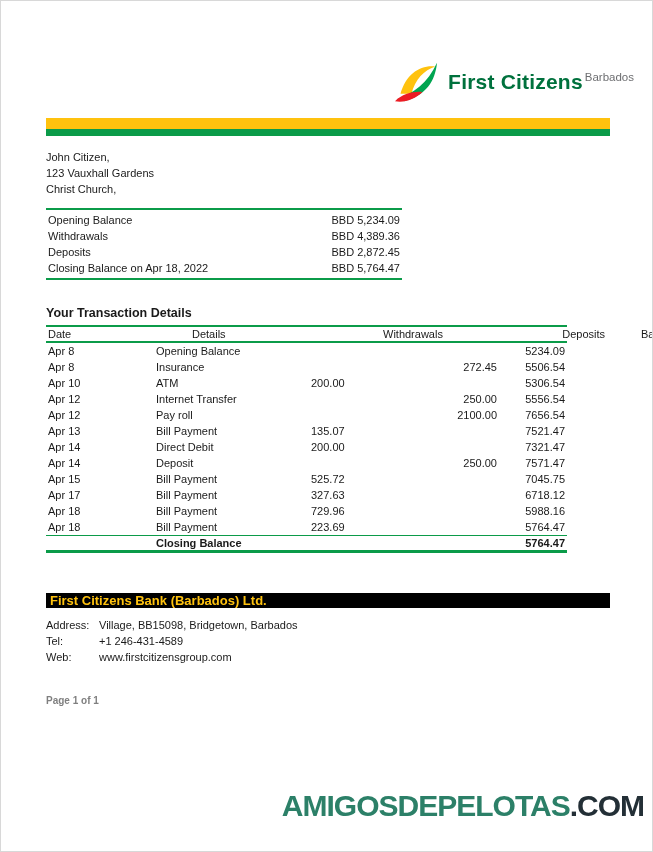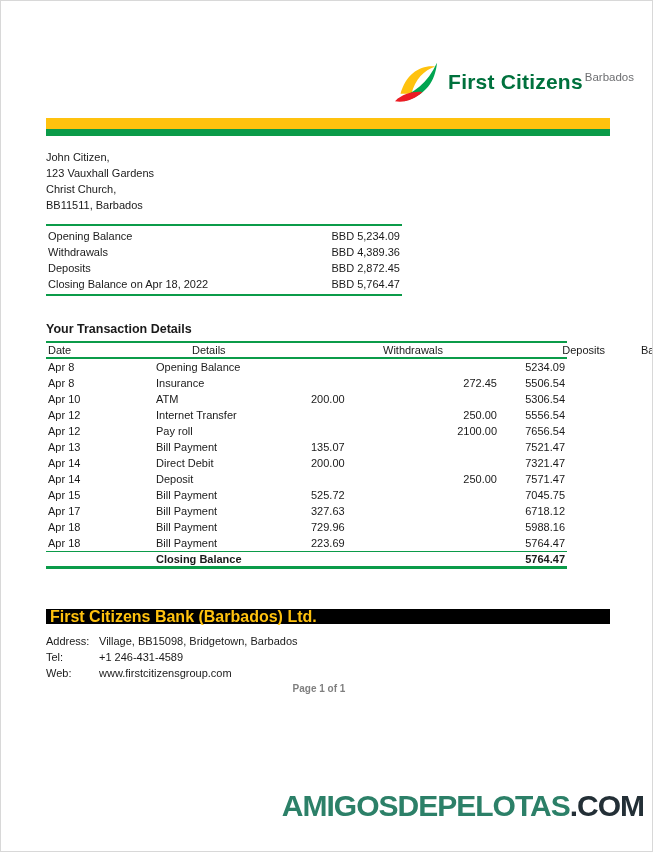--- a/index.html
+++ b/index.html
@@ -38,26 +38,26 @@
   .txn-title { margin-top:26px; font-size:12.5px; font-weight:bold; }
   .txn-table { width:521px; margin-top:5px; font-size:11px; }
   .txn-grid { display:grid; grid-template-columns:108px 155px 96px 90px 1fr; padding:0 2px; align-items:center; }
   .txn-header { border-top:2px solid #0B9B49; border-bottom:2px solid #0B9B49; height:18px;gap:36px; }
   .txn-row { height:16px; }
   .txn-closing { font-weight:bold; height:18px; border-top:1px solid #0B9B49; border-bottom:3px solid #0B9B49; }
   .col-deposits, .col-balance { text-align:right; }
 
   
   .bank-bar { margin-top:40px; height:15px; background:#000000; display:flex; align-items:center; padding-left:4px; }
-  .bank-bar span { color:#FFC20E; font-size:16px; font-weight:bold; }
+  .bank-bar span { color:#FFC20E; font-size:13px; font-weight:bold; }
   .contact { margin-top:9px; font-size:11px; line-height:16px; }
   .contact-row { display:flex; }
   .contact-label { width:53px; }
 
-  .page-indicator { margin-top:2px; text-align:center; padding-right:18px; color:#7f7f7f; font-weight:bold; font-size:10px; }
+  .page-indicator { margin-top:30px; text-align:left; padding-right:18px; color:#7f7f7f; font-weight:bold; font-size:10px; }
 
   
   .watermark {
     position:absolute; right:8px; bottom:28px;
     font-size:30px; font-weight:800; letter-spacing:-1px; white-space:nowrap;
   }
   .wm-main { color:#2C8068; }
   .wm-suffix { color:#232F36; }
 </style>
 </head>
@@ -81,21 +81,20 @@
 
   <div class="content">
 
     <div class="bar-yellow"></div>
     <div class="bar-green"></div>
 
     <div class="recipient">
       <div>John Citizen,</div>
       <div>123 Vauxhall Gardens</div>
       <div>Christ Church,</div>
-      <div>BB11511, Barbados</div>
     </div>
 
     <div class="summary">
       <div class="summary-row">
         <span>Opening Balance</span>
         <span>BBD 5,234.09</span>
       </div>
       <div class="summary-row">
         <span>Withdrawals</span>
         <span>BBD 4,389.36</span>

